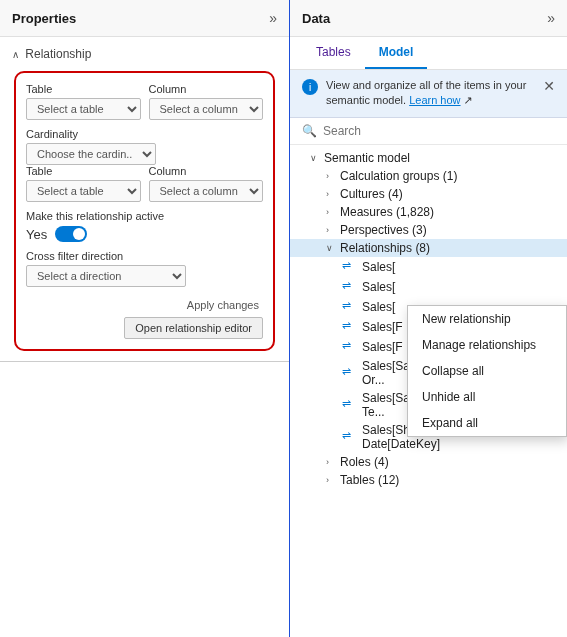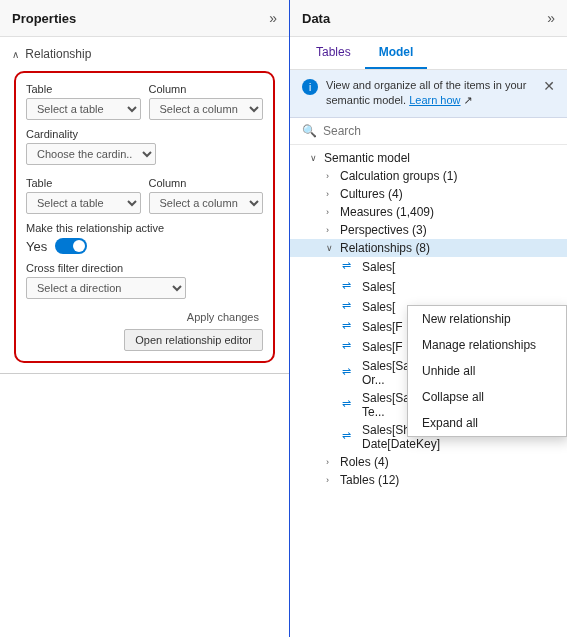--- a/index.html
+++ b/index.html
@@ -93,21 +93,21 @@
       font-size: 11px;
       border: 1px solid #bbb;
       background: #f9f9f9;
       color: #555;
       border-radius: 2px;
       appearance: auto;
       cursor: pointer;
     }
 
     .cardinality-row {
-      margin-bottom: 12px;
+      margin-bottom: 0;
     }
 
     .active-row {
       margin-bottom: 8px;
     }
 
     .active-label {
       font-size: 11px;
       color: #333;
       margin-bottom: 4px;
@@ -472,21 +472,21 @@
       <span>Calculation groups (1)</span>
     </div>
 
     <div class="tree-item tree-indent-2">
       <span class="chevron">›</span>
       <span>Cultures (4)</span>
     </div>
 
     <div class="tree-item tree-indent-2">
       <span class="chevron">›</span>
-      <span>Measures (1,409)</span>
+      <span>Measures (1,828)</span>
     </div>
 
     <div class="tree-item tree-indent-2">
       <span class="chevron">›</span>
       <span>Perspectives (3)</span>
     </div>
 
     <div class="tree-item tree-indent-2 relationships-row">
       <span class="chevron">∨</span>
       <span>Relationships (8)</span>
@@ -531,18 +531,18 @@
     </div>
 
     <div class="tree-item tree-indent-2">
       <span class="chevron">›</span>
       <span>Tables (12)</span>
     </div>
 
     <div class="context-menu">
       <div class="context-menu-item">New relationship</div>
       <div class="context-menu-item">Manage relationships</div>
+      <div class="context-menu-item">Collapse all</div>
       <div class="context-menu-item">Unhide all</div>
-      <div class="context-menu-item">Collapse all</div>
       <div class="context-menu-item">Expand all</div>
     </div>
   </div>
 </div>
 
 </body></html>

